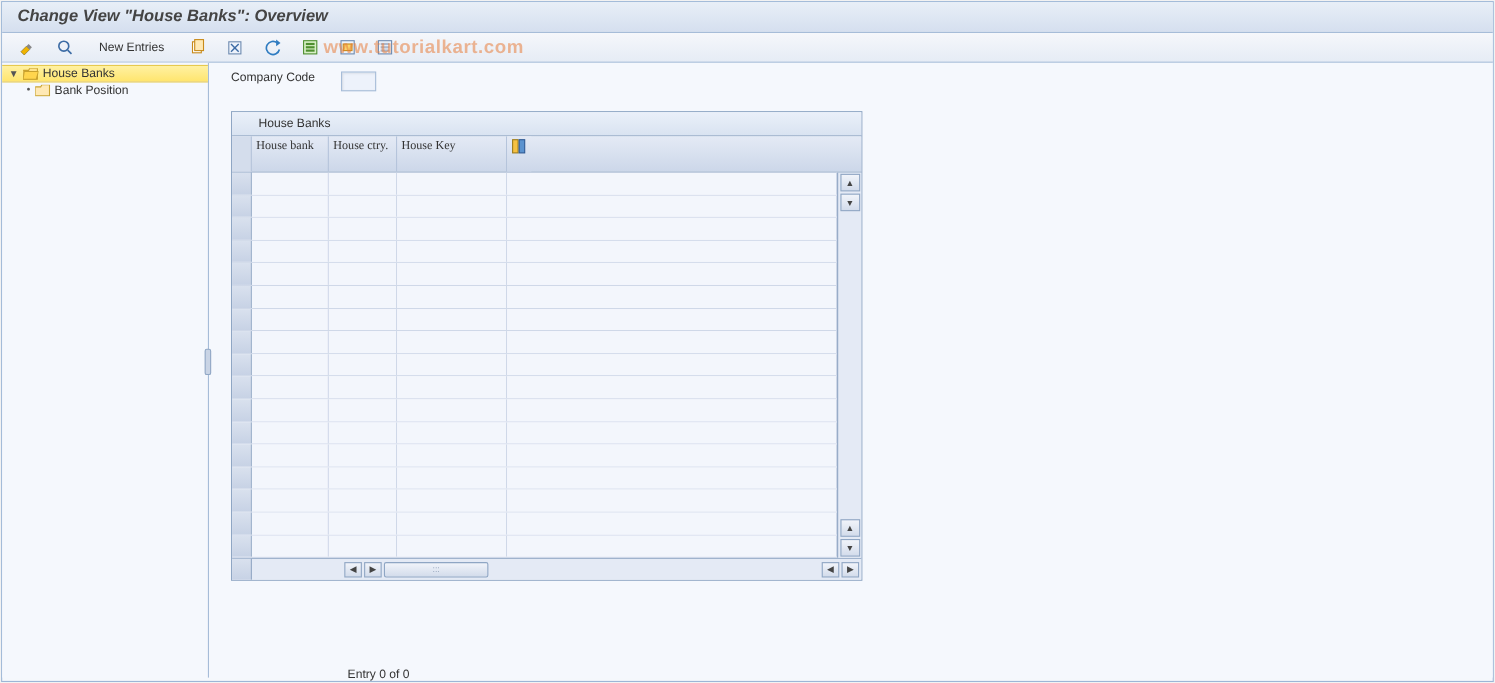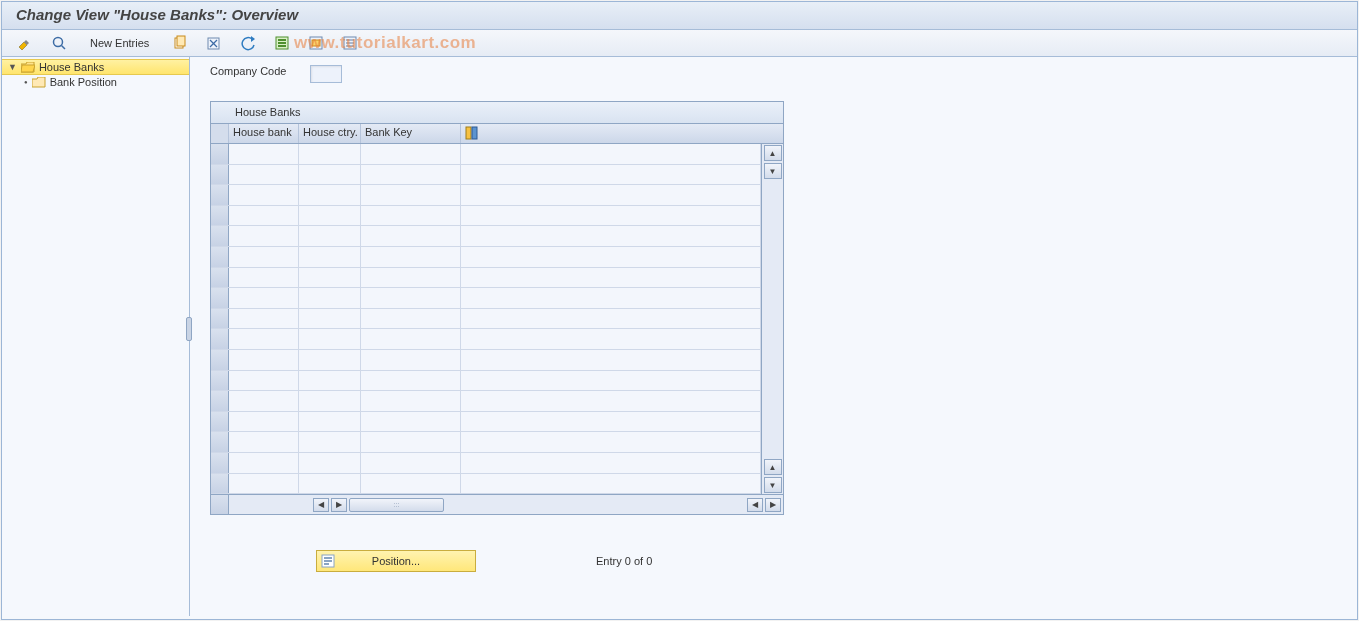--- a/index.html
+++ b/index.html
@@ -148,25 +148,26 @@
     padding: 4px 10px 5px 24px;
     font-size: 11px;
   }
   .table-head {
     display: flex;
     background: linear-gradient(#e4eaf5, #ccd7e9);
     border-bottom: 1px solid #8fa6c4;
   }
   .th {
     border-right: 1px solid #b5c4db;
-    padding: 2px 4px 3px 4px;
+    padding: 2px 4px 16px 4px;
     font-size: 11px;
     color: #333;
     overflow: hidden;
     white-space: nowrap;
+    font-family: Liberation Serif, serif;
   }
   .col-select { width: 18px; background: #d4ddec; }
   .col-hbank { width: 70px; }
   .col-ctry  { width: 62px; }
   .col-key   { width: 100px; }
   .col-name  { flex: 1; }
   .col-config { width: 22px; text-align: center; border-right: none; background: linear-gradient(#e4eaf5, #ccd7e9);}
 
   .table-body {
     display: flex;
@@ -287,21 +288,21 @@
   }
   .position-btn .pbtn-icon {
     position: absolute;
     left: 4px;
     top: 3px;
   }
   .position-btn .pbtn-label {
     font-size: 11px;
     color: #333;
   }
-  .entry-text { font-size: 11px; color: #333; }
+  .entry-text { font-size: 11px; color: #333; margin-top: 44px; }
 
   svg { display: block; }
 </style>
 </head>
 <body>
 
 <div class="outer-border">
 
   <div class="title-bar">
     <span>Change View "House Banks": Overview</span>
@@ -397,21 +398,21 @@
         <span class="field-label">Company Code</span>
         <input class="field-input" type="text" value="" style="">
       </div>
 
       <div class="table-panel">
         <div class="table-title">House Banks</div>
         <div class="table-head">
           <div class="th col-select"></div>
           <div class="th col-hbank">House bank</div>
           <div class="th col-ctry">House ctry.</div>
-          <div class="th col-key">Bank Key</div>
+          <div class="th col-key">House Key</div>
           <div class="th col-config">
             <svg width="14" height="14">
                 <rect x="1" y="1" width="5" height="12" fill="#f6c141" stroke="#9d7c1a"></rect>
                 <rect x="7" y="1" width="5" height="12" fill="#5b93cf" stroke="#2e5a94"></rect>
               </svg>
           </div>
         </div>
         <div class="table-body">
           <div class="table-rows" id="table-rows">
               <div class="tr">
@@ -551,28 +552,17 @@
             <div class="thumb">:::</div>
           </div>
           <div class="hscroll-right">
             <div class="arrow-btn">◀</div>
             <div class="arrow-btn">▶</div>
           </div>
         </div>
       </div>
 
       <div class="footer">
-        <div class="position-btn">
-          <span class="pbtn-icon">
-            <svg width="14" height="14">
-                <rect x="1" y="1" width="12" height="12" fill="#fff" stroke="#8aa4c4"></rect>
-                <rect x="3" y="3" width="8" height="2" fill="#8aa4c4"></rect>
-                <rect x="3" y="6" width="8" height="2" fill="#8aa4c4"></rect>
-                <rect x="3" y="9" width="5" height="2" fill="#8aa4c4"></rect>
-              </svg>
-          </span>
-          <span class="pbtn-label">Position...</span>
-        </div>
         <span class="entry-text">Entry 0 of 0</span>
       </div>
     </div>
   </div>
 </div>
 
 </body></html>

